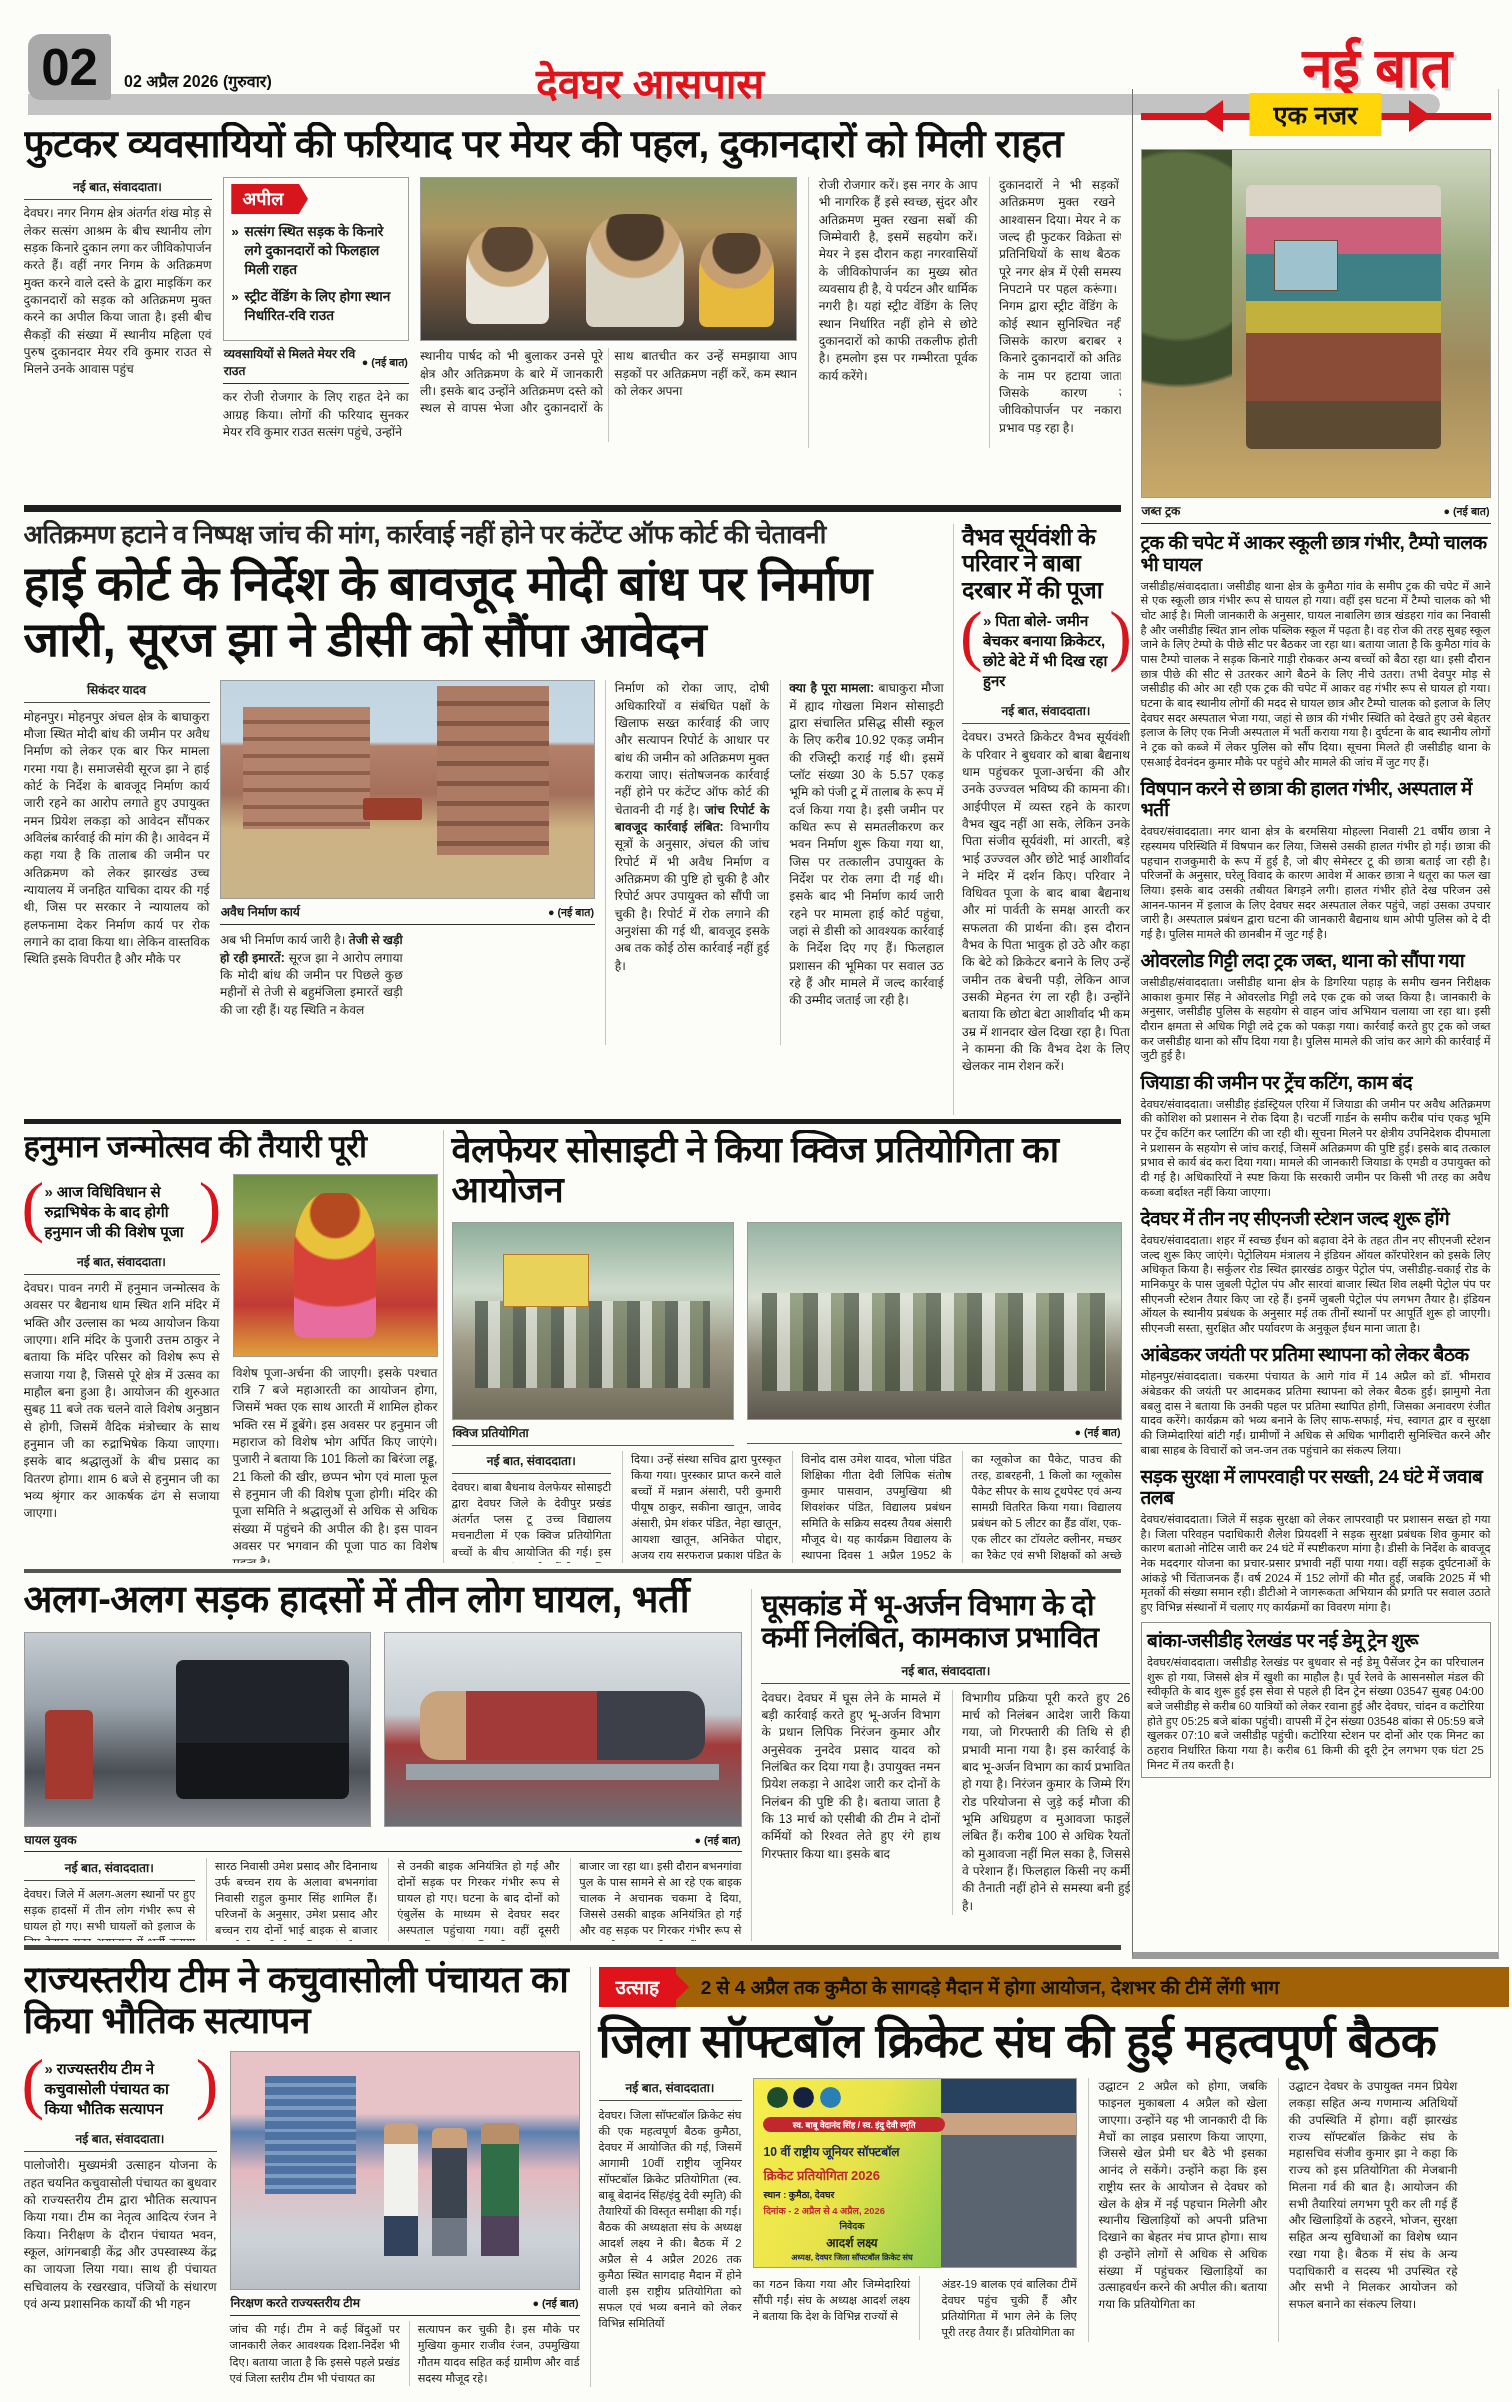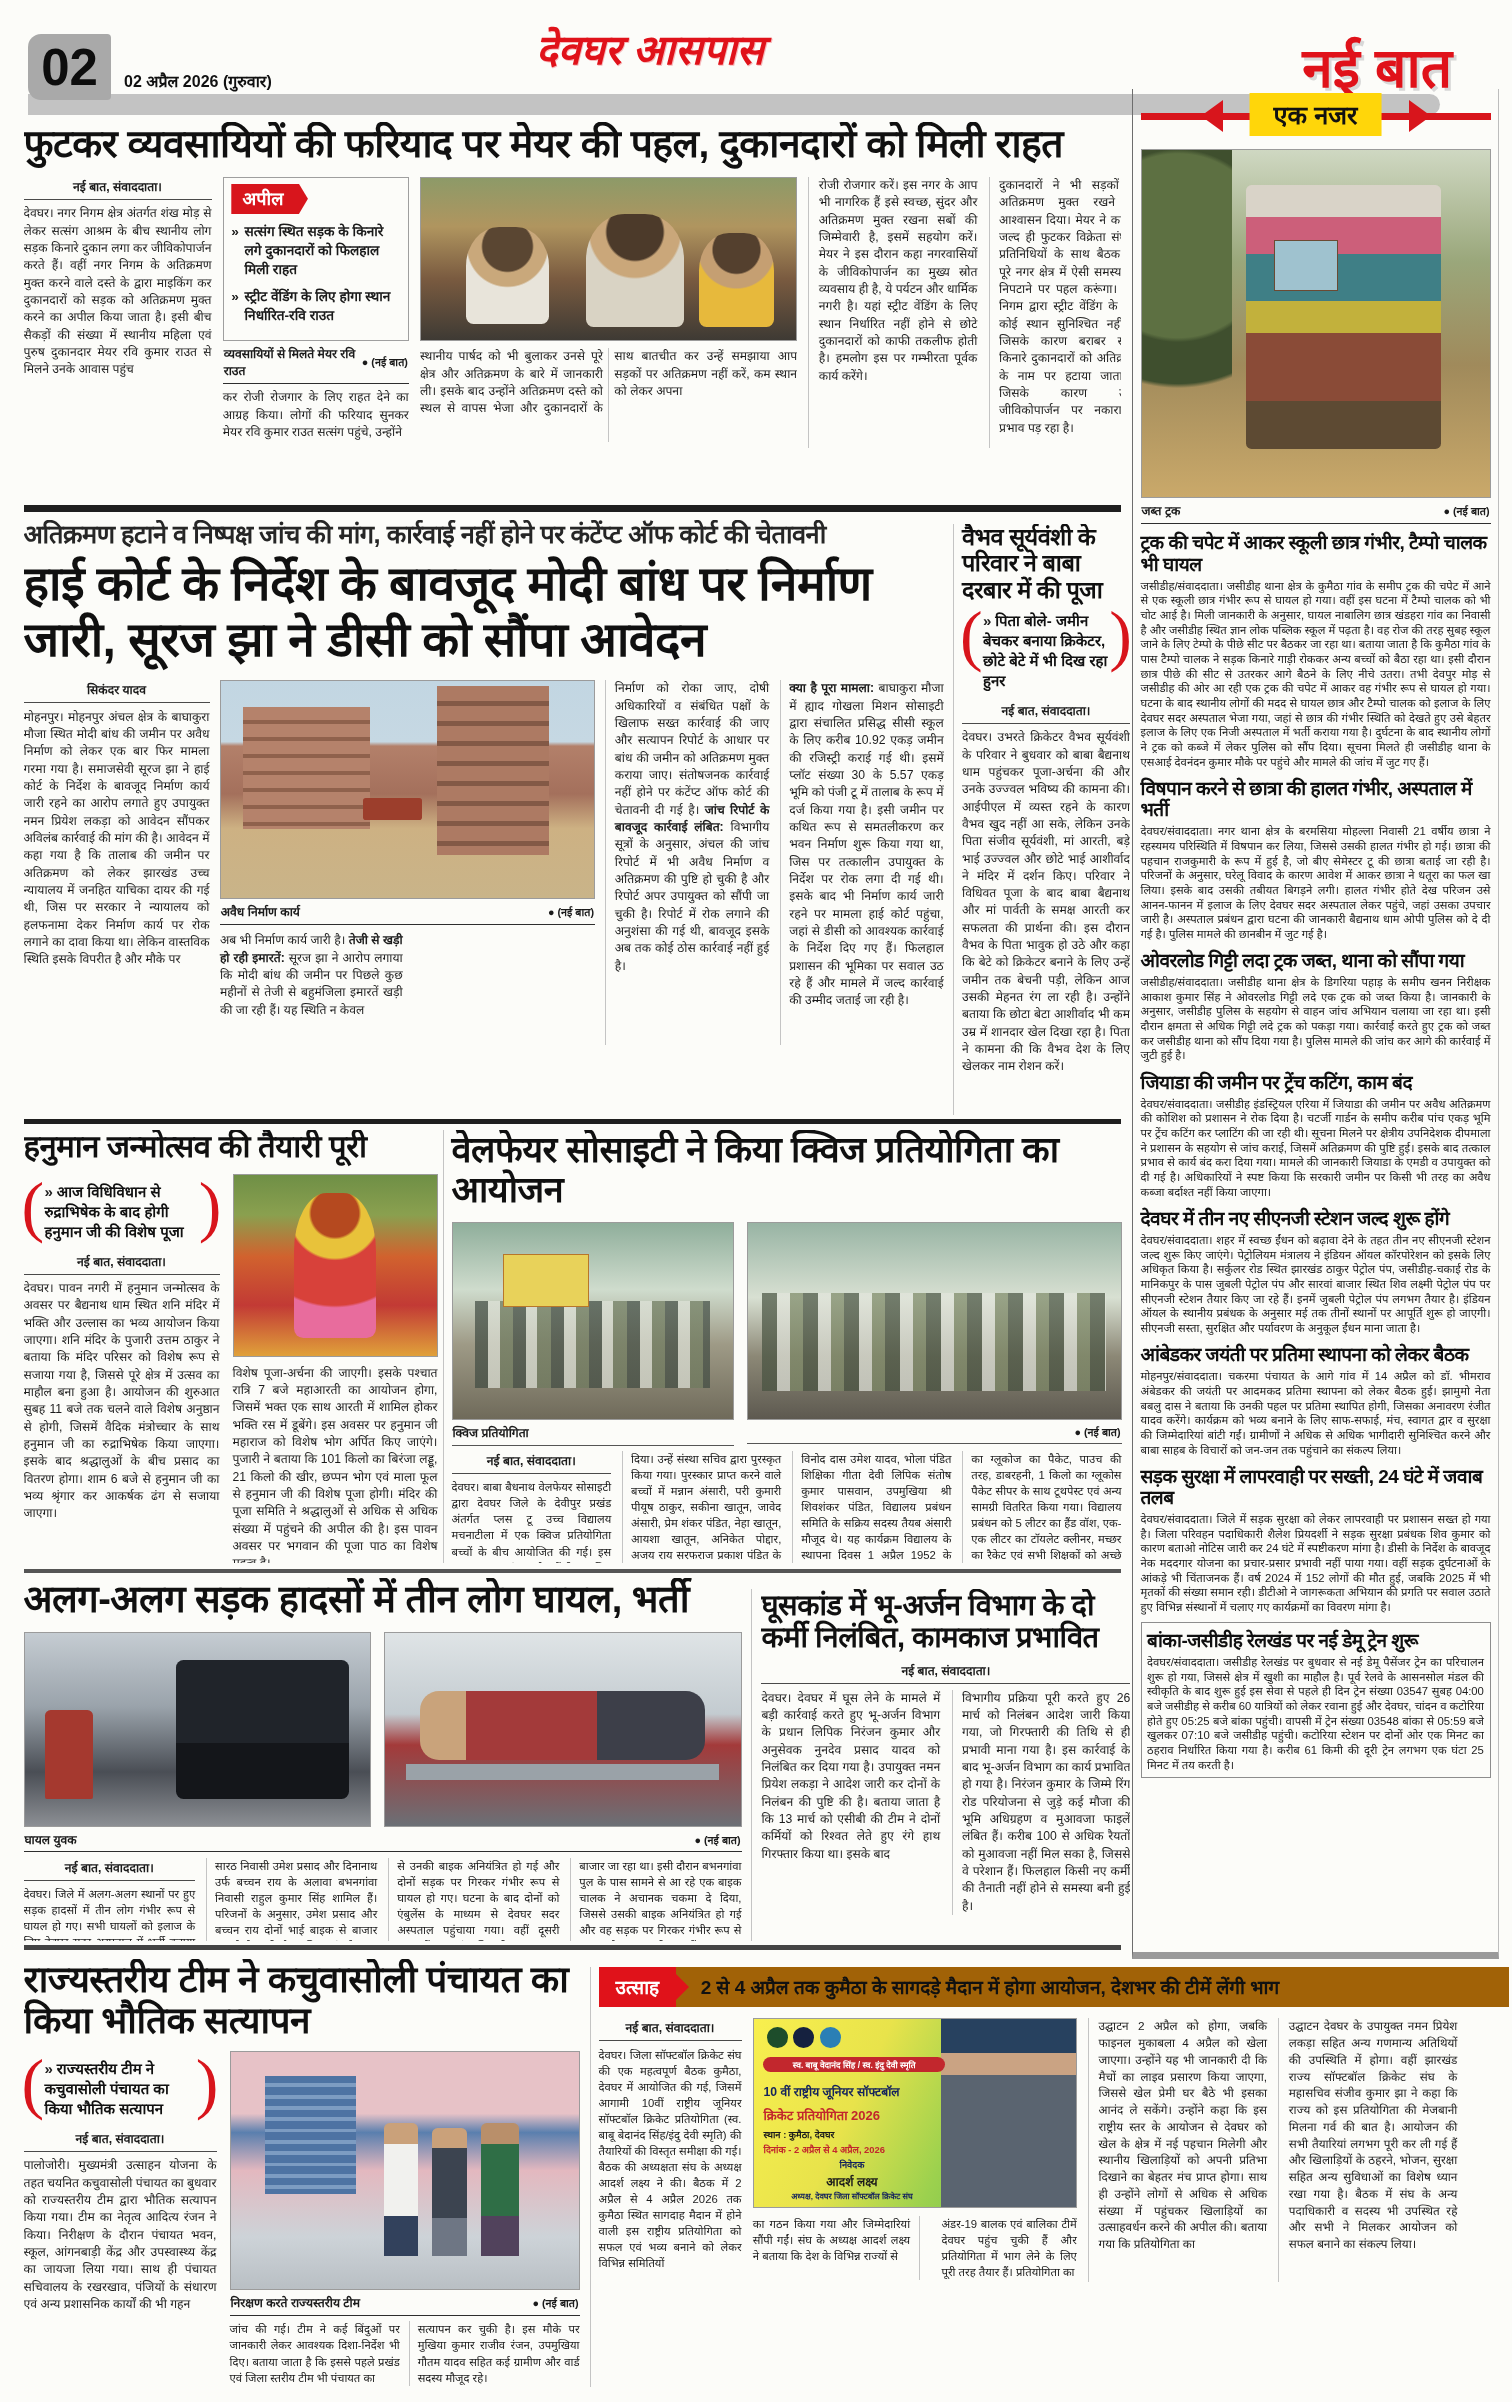--- a/index.html
+++ b/index.html
@@ -4,22 +4,22 @@
 <style>
   html,body{margin:0;padding:0;background:#e9e9e9;}
   .paper{position:relative;width:1512px;height:2402px;margin:0 auto;background:#fcfcf9;
          font-family:"Liberation Sans",sans-serif;color:#1b1b1b;overflow:hidden;}
   .abs{position:absolute;}
   
   .mast-num{left:28px;top:34px;width:83px;height:66px;background:#a9a9a9;border-radius:13px 3.8px 3.8px 13px;
             display:flex;align-items:center;justify-content:center;font-size:51px;font-weight:bold;color:#0d0d0d;}
   .mast-bar{left:28px;top:94px;width:1412px;height:21px;background:#c3c3c3;border-radius:0 11.3px 11.3px 0;}
   .mast-date{left:124px;top:70px;font-size:16px;font-weight:bold;color:#111;}
-  .mast-section{left:0;top:20px;width:1300px;text-align:center;font-size:41px;font-weight:bold;color:#e0121a;
-                text-shadow:0.9px 0.9px 0 #f6b9bb;font-style:italic;}
+  .mast-section{left:0;top:54px;width:1300px;text-align:center;font-size:41px;font-weight:bold;color:#e0121a;
+                text-shadow:0.9px 0.9px 0 #f6b9bb;}
   .mast-paper{right:60px;top:28px;font-size:55px;font-weight:bold;color:#e0121a;text-shadow:2.8px 2.8px 0 #d8d8d8;}
   
   .hl{font-weight:bold;color:#101010;line-height:1.12;letter-spacing:-0.5px;}
   .bt{font-size:12.2px;line-height:1.42;text-align:justify;color:#1c1c1c;}
   .byl{text-align:center;font-weight:bold;font-size:12.2px;padding:0.9px 0 3.8px;border-bottom:0.9px solid #4a4a4a;margin-bottom:5.6px;}
   .cap-row{display:flex;justify-content:space-between;align-items:center;font-weight:bold;font-size:12.2px;
            border-bottom:1.9px solid #2e2e2e;padding:3.8px 0.9px;}
   .credit{font-size:10.8px;font-weight:bold;white-space:nowrap;}
   .ph{position:relative;overflow:hidden;border:0.9px solid #9b9b9b;}
   .cols{display:grid;}
@@ -279,20 +279,21 @@
         </div>
       </div>
     </div>
   </div>
 
   <div class="abs vline" style="left:590px;top:1959px;width:910px;height:420px;padding-left:7.5px;overflow:hidden;margin-top:8px;">
     <div class="strip">
       <div class="tag">उत्साह</div>
       <div class="yel">2 से 4 अप्रैल तक कुमैठा के सागदड़े मैदान में होगा आयोजन, देशभर की टीमें लेंगी भाग</div>
     </div>
+    <div class="hl" style="font-size:47px;margin-top:7.5px;">जिला सॉफ्टबॉल क्रिकेट संघ की हुई महत्वपूर्ण बैठक</div>
     <div class="cols" style="grid-template-columns:143px 324px 179px 179px;gap:11.3px;margin-top:11.3px;height:264px;">
       <div>
         <div class="byl">नई बात, संवाददाता।</div>
         <div class="bt" style="font-size:11.3px;">देवघर। जिला सॉफ्टबॉल क्रिकेट संघ की एक महत्वपूर्ण बैठक कुमैठा, देवघर में आयोजित की गई, जिसमें आगामी 10वीं राष्ट्रीय जूनियर सॉफ्टबॉल क्रिकेट प्रतियोगिता (स्व. बाबू बेदानंद सिंह/इंदु देवी स्मृति) की तैयारियों की विस्तृत समीक्षा की गई। बैठक की अध्यक्षता संघ के अध्यक्ष आदर्श लक्ष्य ने की। बैठक में 2 अप्रैल से 4 अप्रैल 2026 तक कुमैठा स्थित सागदाह मैदान में होने वाली इस राष्ट्रीय प्रतियोगिता को सफल एवं भव्य बनाने को लेकर विभिन्न समितियों</div>
       </div>
       <div>
         <div class="ph" style="height:188px;background:linear-gradient(115deg,#f8ef4e 0%,#e8e34b 34%,#9cd14e 62%,#59b54a 100%);">
           <div style="position:absolute;right:0;top:0;width:42%;height:100%;background:linear-gradient(180deg,#27415f 0 18%,#caa383 18% 30%,#5a6470 30% 100%);"></div>
           <div style="position:absolute;left:4%;top:4%;width:38%;display:flex;gap:5.6px;">
             <span style="width:21px;height:21px;border-radius:50%;background:#1d4d2b;display:inline-block;"></span>

